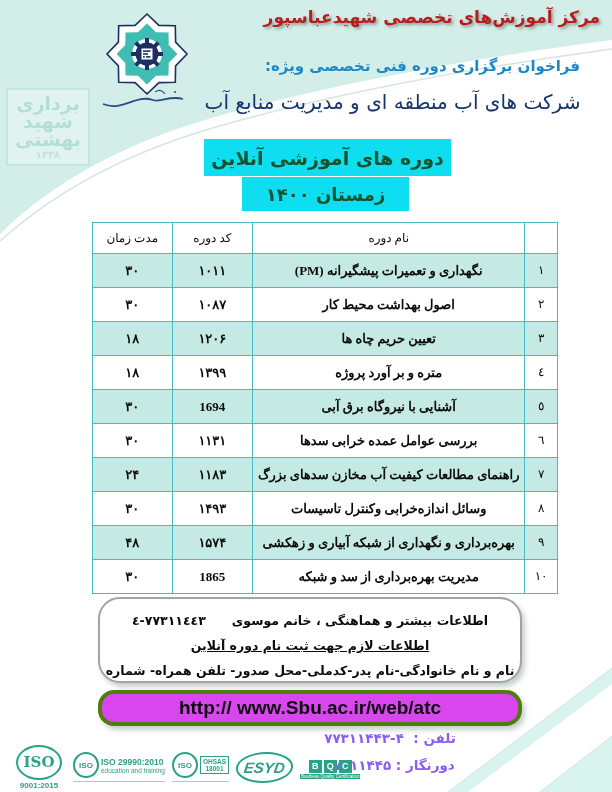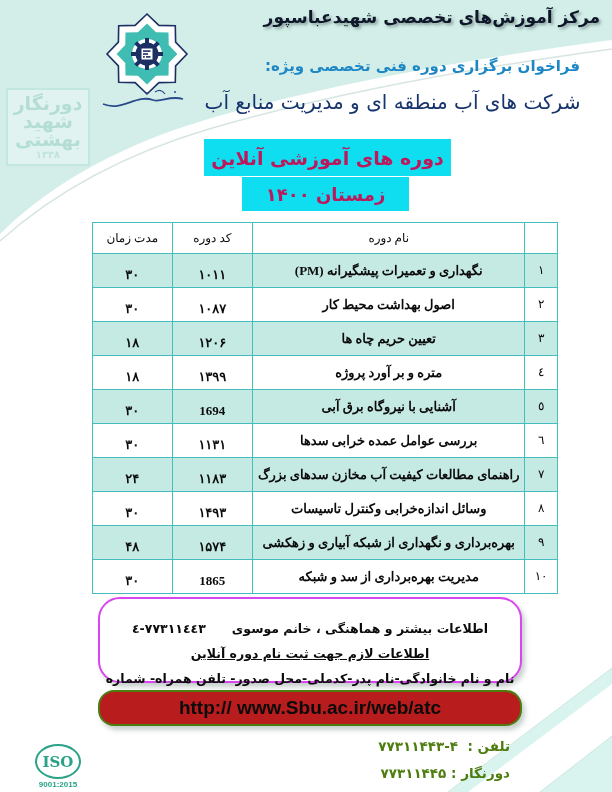--- a/index.html
+++ b/index.html
@@ -1,74 +1,74 @@
 <!DOCTYPE html>
 <html><head>
 <meta charset="utf-8">
 <style>
   html,body{margin:0;padding:0;background:#ffffff;}
   .page{position:relative;width:612px;height:792px;background:#ffffff;overflow:hidden;
         font-family:"DejaVu Sans",sans-serif;}
   .bg{position:absolute;left:0;top:0;z-index:0;}
 
-  .header-title{position:absolute;top:7px;right:12px;z-index:2;color:#0f172a;font-weight:bold;
+  .header-title{position:absolute;top:7px;right:12px;z-index:2;color:#b91c1c;font-weight:bold;
     font-size:17px;text-shadow:2px 2px 3px rgba(90,110,105,.6);}
 
   .logo{position:absolute;left:103px;top:12px;z-index:2;}
   .signature{position:absolute;left:95px;top:86px;z-index:2;}
 
   .watermark{position:absolute;left:6px;top:88px;width:80px;height:74px;z-index:1;
     border:2px solid #c2e7dd;background:rgba(255,255,255,.32);display:flex;flex-direction:column;
     align-items:center;justify-content:center;color:#b4ded4;font-weight:bold;font-size:19px;
     line-height:.95;text-align:center;}
   .watermark .yr{font-size:10px;margin-top:2px;color:#bfe4da;}
 
   .intro1{position:absolute;top:57px;left:240px;width:365px;z-index:2;text-align:center;
     color:#1d87c6;font-weight:bold;font-size:15px;}
   .intro2{position:absolute;top:90px;left:175px;width:435px;z-index:2;text-align:center;
     color:#17356d;font-weight:normal;font-size:20px;}
-  .hl{position:absolute;z-index:2;background:#0fdef0;color:#be185d;font-weight:bold;
+  .hl{position:absolute;z-index:2;background:#0fdef0;color:#14532d;font-weight:bold;
     display:flex;align-items:center;justify-content:center;}
   .hl1{top:139px;left:204px;width:247px;height:37px;font-size:19px;}
   .hl2{top:177px;left:242px;width:167px;height:34px;font-size:18px;}
 
   table.courses{position:absolute;top:222px;left:92px;width:466px;z-index:2;
     border-collapse:collapse;direction:rtl;background:#ffffff;}
   table.courses th,table.courses td{border:1px solid #43bdbd;text-align:center;vertical-align:middle;
     padding:0 3px;color:#0b0b0b;font-family:Liberation Serif, serif;}
   table.courses th{height:30px;font-weight:normal;font-size:12px;background:#ffffff;}
   table.courses td{height:33px;font-weight:bold;font-size:13px;}
   table.courses td.c-num{font-weight:normal;font-size:12px;}
   table.courses .c-num{width:27px;}
   table.courses .c-name{width:284px;}
   table.courses .c-code{width:78px;}
   table.courses .c-dur{width:77px;}
   table.courses tbody tr:nth-child(odd){background:#c5eae3;}
 
   .info-box{position:absolute;top:597px;left:98px;width:424px;height:86px;z-index:2;
-    border:2px solid #d946ef;border-radius:22px;background:#ffffff;
+    border:2px solid #a3a3a3;border-radius:22px;background:#ffffff;
     box-shadow:3px 4px 5px rgba(130,150,145,.45);text-align:center;direction:rtl;
     color:#0b0b0b;font-weight:bold;padding-top:9px;box-sizing:border-box;}
   .info-line{font-size:12.5px;line-height:25px;}
   .info-line .sep{display:inline-block;width:26px;}
   .underline{text-decoration:underline;}
-  .ltr{direction:ltr;unicode-bidi:embed;display:inline-block;margin-top:8px;}
+  .ltr{direction:ltr;unicode-bidi:embed;display:inline-block;}
 
   .url-box{position:absolute;top:690px;left:98px;width:424px;height:36px;z-index:2;
-    background:#b91c1c;border:2px solid #4d7c0f;border-radius:16px;
+    background:#d946ef;border:4px solid #4d7c0f;border-radius:16px;
     box-shadow:3px 4px 5px rgba(130,150,145,.45);display:flex;align-items:center;justify-content:center;
     font-family:"Liberation Sans",sans-serif;font-weight:bold;font-size:19px;color:#0b0b0b;box-sizing:border-box;}
 
-  .tel-line,.fax-line{position:absolute;left:270px;width:240px;z-index:2;text-align:right;
-    direction:rtl;font-weight:bold;font-size:13.5px;color:#4d7c0f;}
+  .tel-line,.fax-line{position:absolute;left:270px;width:240px;z-index:2;text-align:center;
+    direction:rtl;font-weight:bold;font-size:13.5px;color:#8b5cf6;}
   .tel-line{top:730px;}
   .fax-line{top:757px;}
 
   .certs{position:absolute;left:12px;top:744px;height:46px;z-index:2;display:flex;align-items:center;
-    gap:7px;color:#2aa287;font-family:"Liberation Sans",sans-serif;flex-direction:column;}
+    gap:7px;color:#2aa287;font-family:"Liberation Sans",sans-serif;}
   .cert{flex:none;}
   .cert-9001{text-align:center;width:54px;}
   .wreath{width:42px;height:31px;margin:0 auto;border:2px solid #2aa287;border-radius:50%;
     display:flex;align-items:center;justify-content:center;
     font-family:"DejaVu Serif",serif;font-weight:bold;font-size:15px;}
   .cert-sub{font-size:8px;font-weight:bold;margin-top:1px;}
   .cert-29990{display:flex;align-items:center;gap:2px;border-bottom:1px solid #9ed4c4;padding-bottom:3px;}
   .badge-circle{width:22px;height:22px;border:2px solid #2aa287;border-radius:50%;font-size:8px;
     font-weight:bold;display:flex;align-items:center;justify-content:center;flex:none;}
   .cert-text .t1{font-size:8.5px;font-weight:bold;white-space:nowrap;}
@@ -127,21 +127,21 @@
   </div>
 
   <svg class="signature" width="100" height="28" viewBox="0 0 100 28">
     <path d="M8,18 C28,26 40,8 58,14 C66,17 74,9 88,13" stroke="#2a4a8c" stroke-width="1.8" fill="none"></path>
     <path d="M60,6 q6,-4 10,2" stroke="#2a4a8c" stroke-width="1.2" fill="none"></path>
     <circle cx="52" cy="7" r="1" fill="#2a4a8c"></circle>
     <circle cx="80" cy="6" r="1" fill="#2a4a8c"></circle>
   </svg>
 
   <div class="watermark" dir="rtl">
-    <div>دورنگار</div>
+    <div>برداری</div>
     <div>شهید</div>
     <div>بهشتی</div>
     <div class="yr">۱۳۳۸</div>
   </div>
 
   <div class="intro1" dir="rtl">فراخوان برگزاری دوره فنی تخصصی ویژه:</div>
   <div class="intro2" dir="rtl">شرکت های آب منطقه ای و مدیریت منابع آب</div>
   <div class="hl hl1" dir="rtl">دوره های آموزشی آنلاین</div>
   <div class="hl hl2" dir="rtl">زمستان ۱۴۰۰</div>
 

